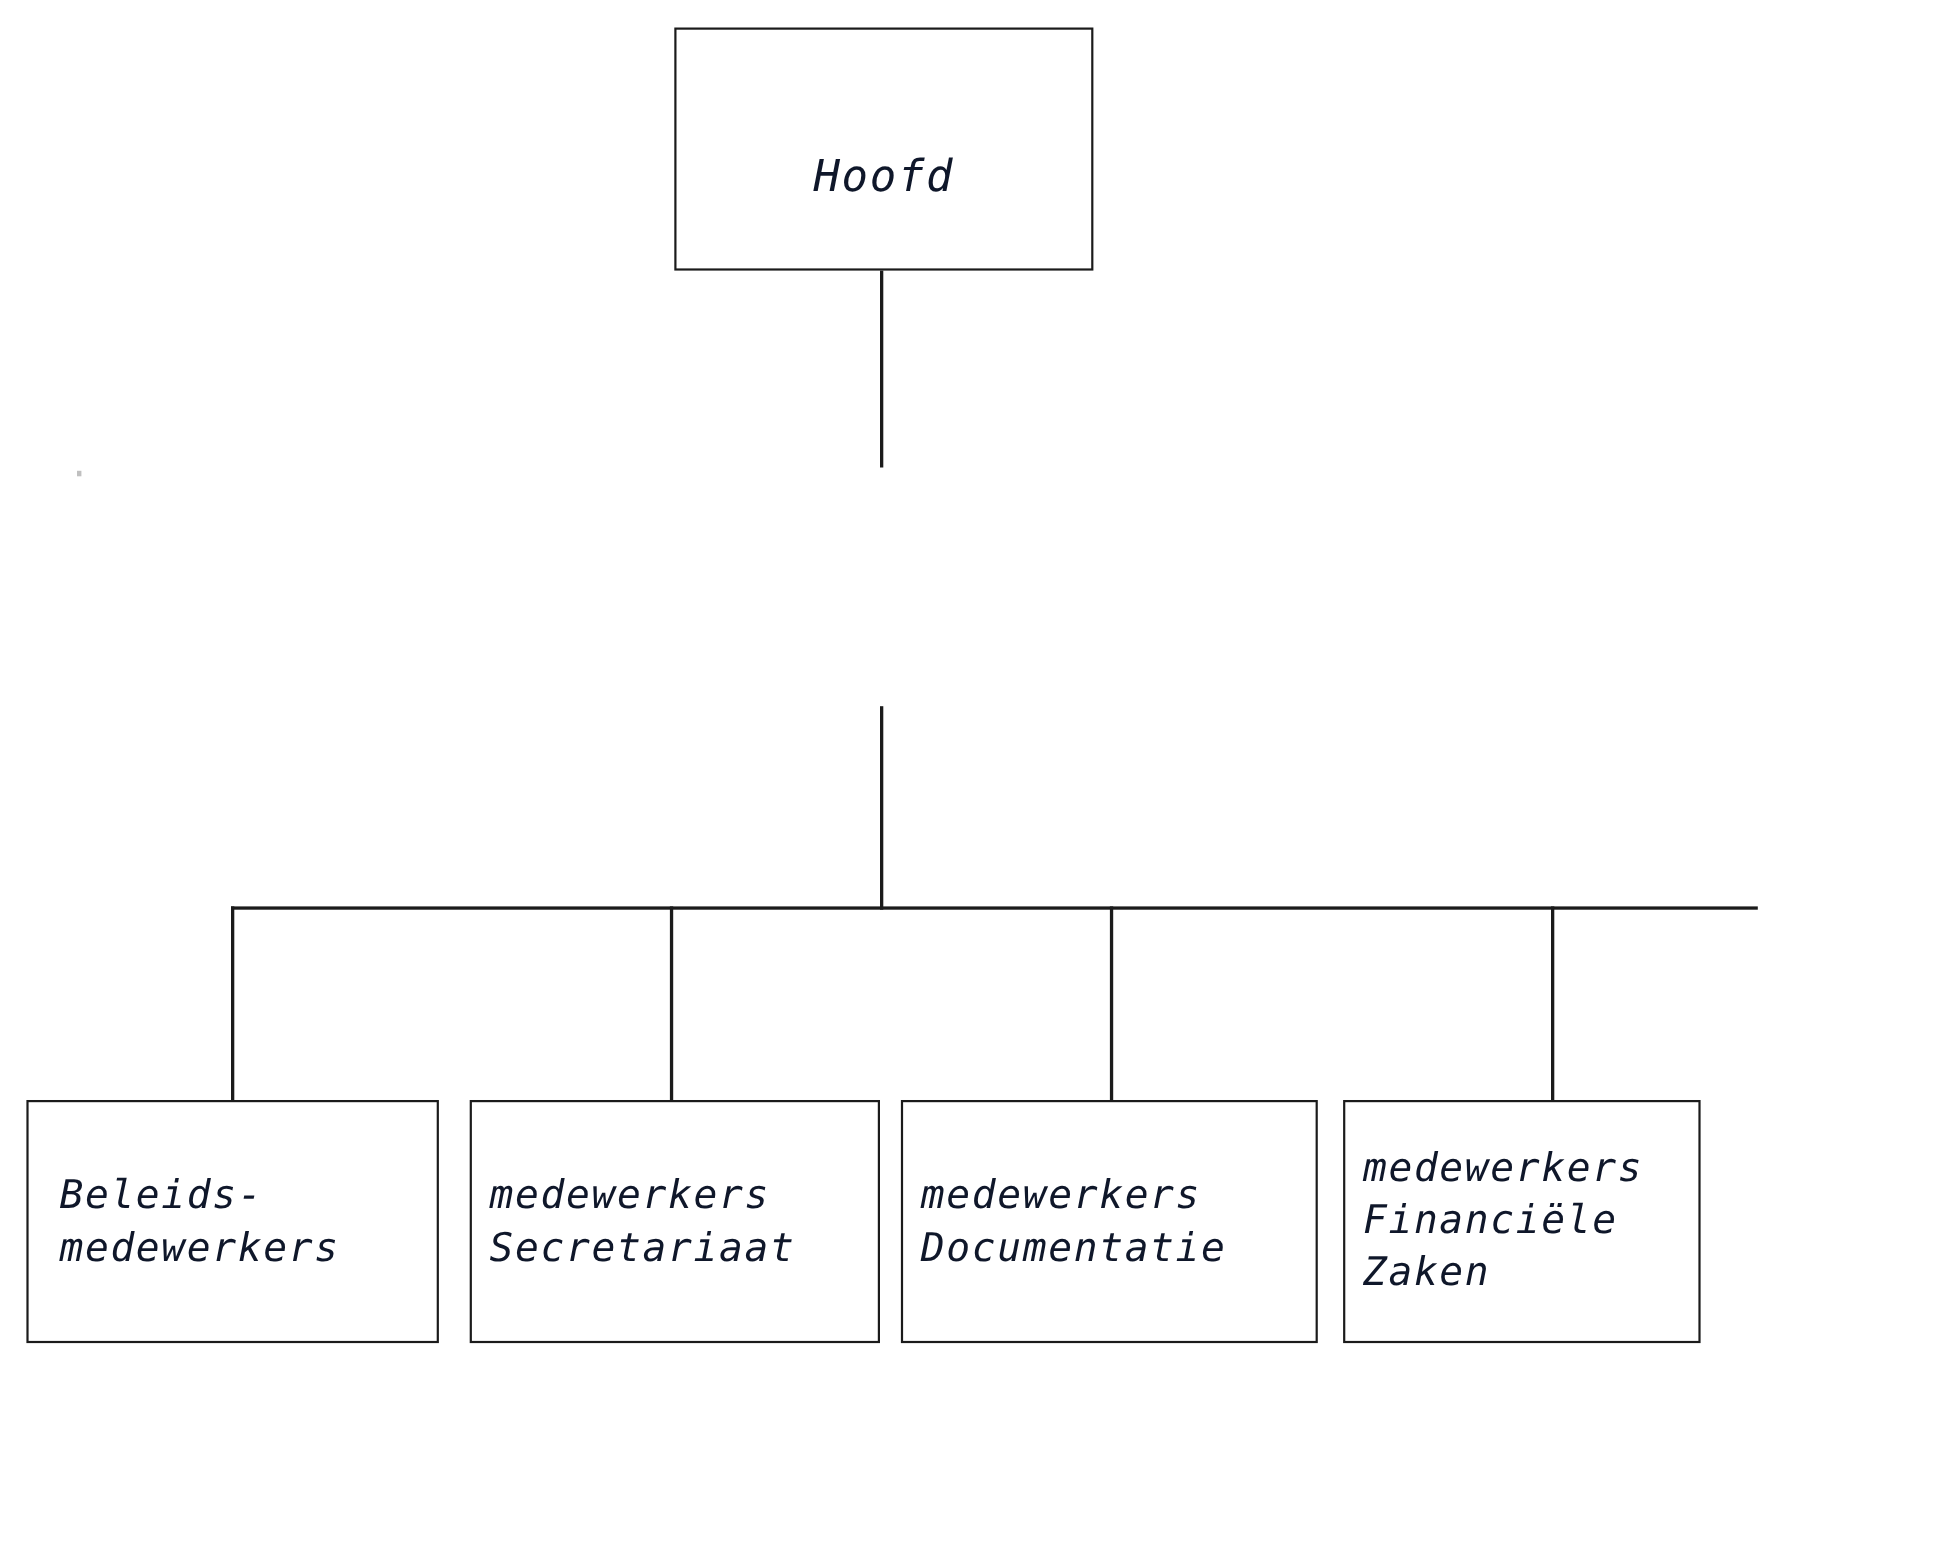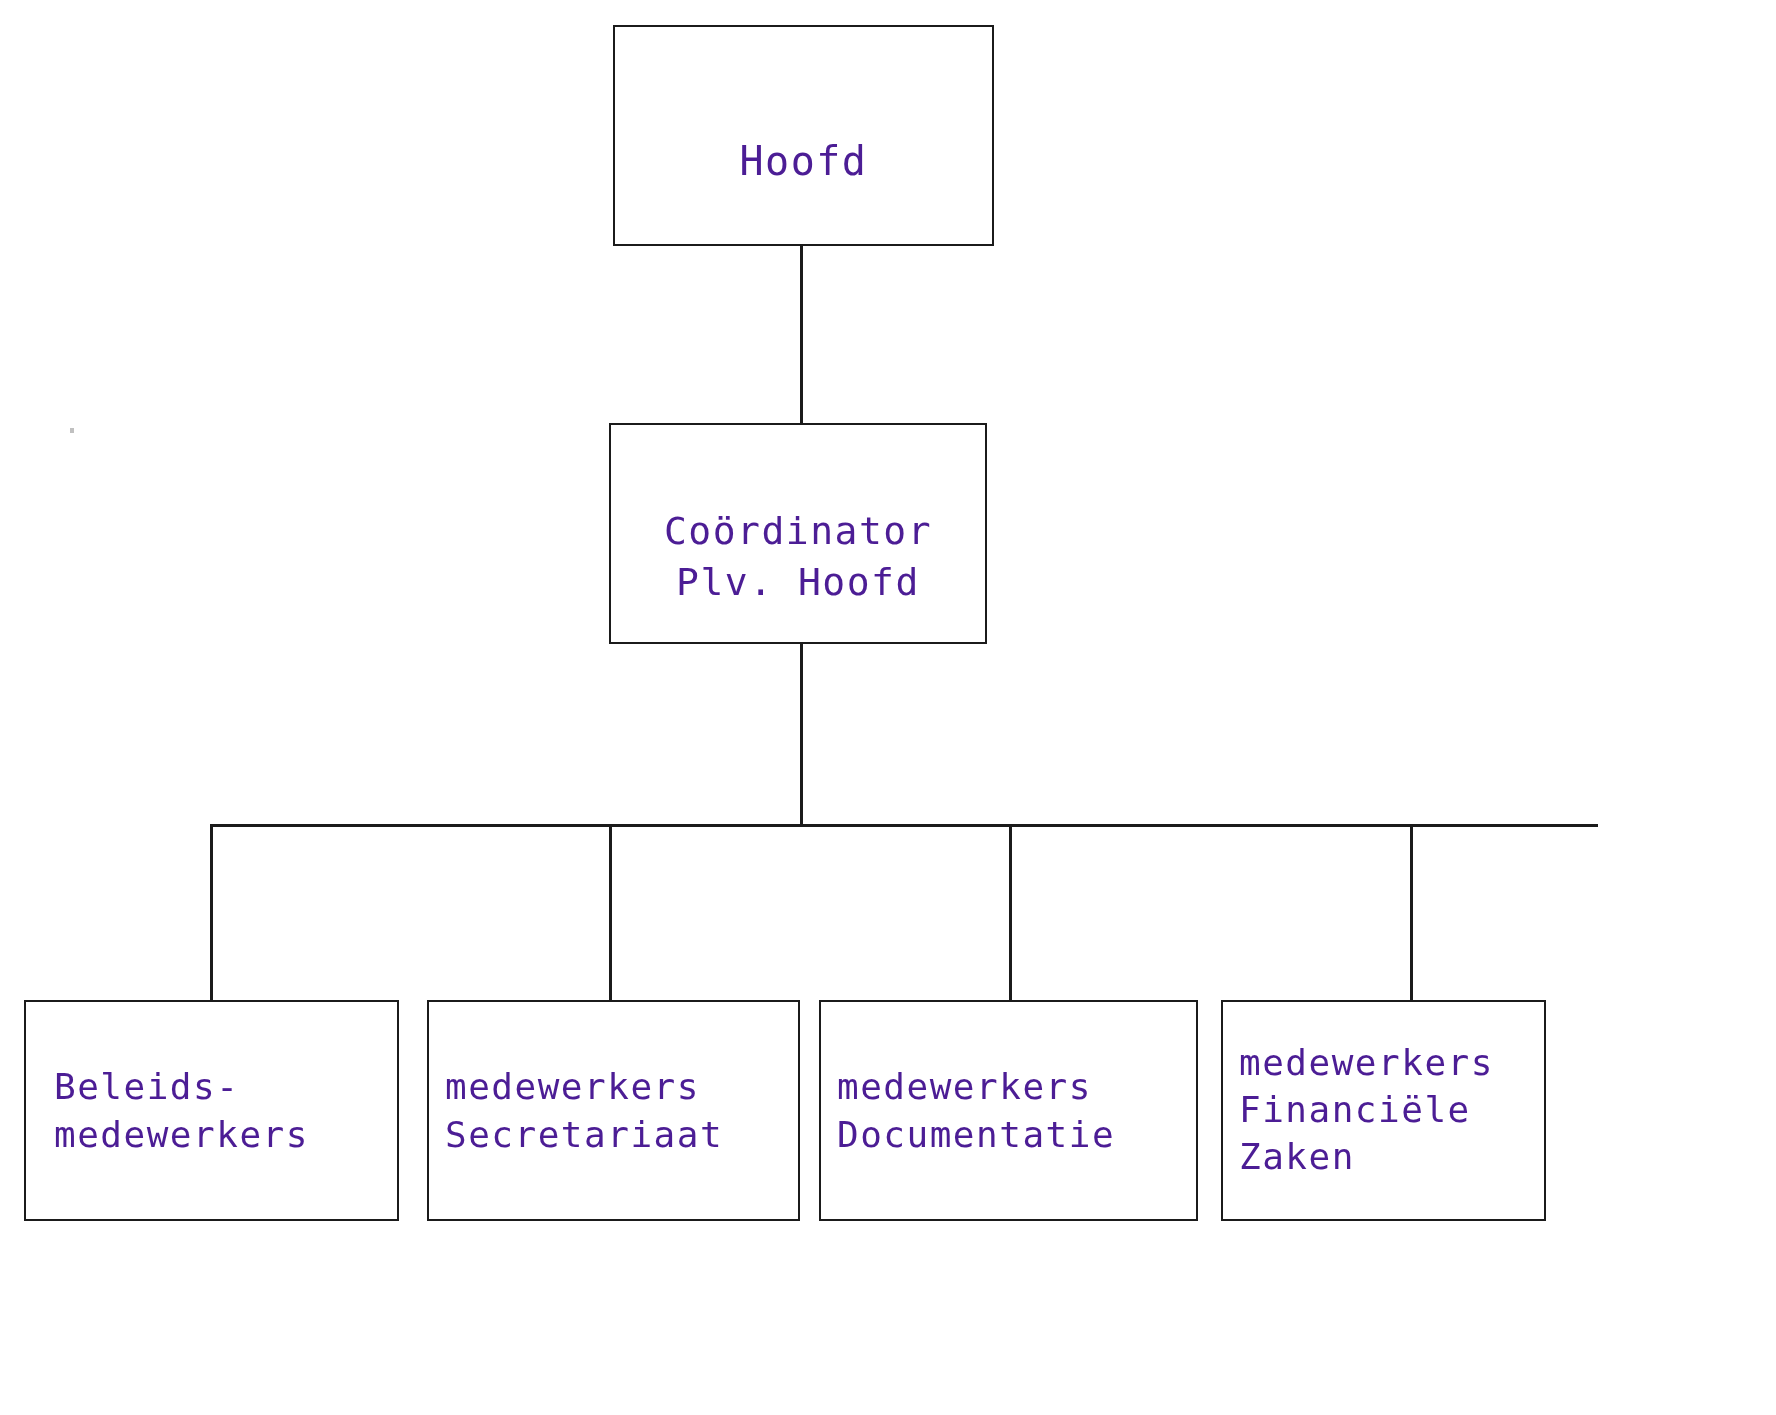--- a/index.html
+++ b/index.html
@@ -27,23 +27,24 @@
     box-sizing: border-box;
     border: 2px solid #1b1b1b;
     background: #ffffff;
     display: flex;
     align-items: center;
     overflow: hidden;
   }
   .node-label {
     white-space: pre-line;
     font-family: "DejaVu Sans Mono", "Liberation Mono", monospace;
-    color: #4c1d95;
+    color: #0f172a;
     letter-spacing: 1.5px;
     line-height: 1.32;
+    font-style: italic;
   }
   
   #node-hoofd {
     left: 613px;
     top: 25px;
     width: 381px;
     height: 221px;
     justify-content: center;
   }
   #node-hoofd .node-label {
@@ -138,24 +139,20 @@
   <div class="conn conn-v" id="conn-drop-2"></div>
   <div class="conn conn-v" id="conn-drop-3"></div>
   <div class="conn conn-v" id="conn-drop-4"></div>
 
   <div id="scan-speck"></div>
 
   <div class="node-box" id="node-hoofd">
     <span class="node-label">Hoofd</span>
   </div>
 
-  <div class="node-box" id="node-coordinator">
-    <span class="node-label">Coördinator
-Plv. Hoofd</span>
-  </div>
 
   <div class="node-box leaf-box" id="node-beleidsmedewerkers">
     <span class="node-label">Beleids-
 medewerkers</span>
   </div>
 
   <div class="node-box leaf-box" id="node-secretariaat">
     <span class="node-label">medewerkers
 Secretariaat</span>
   </div>

